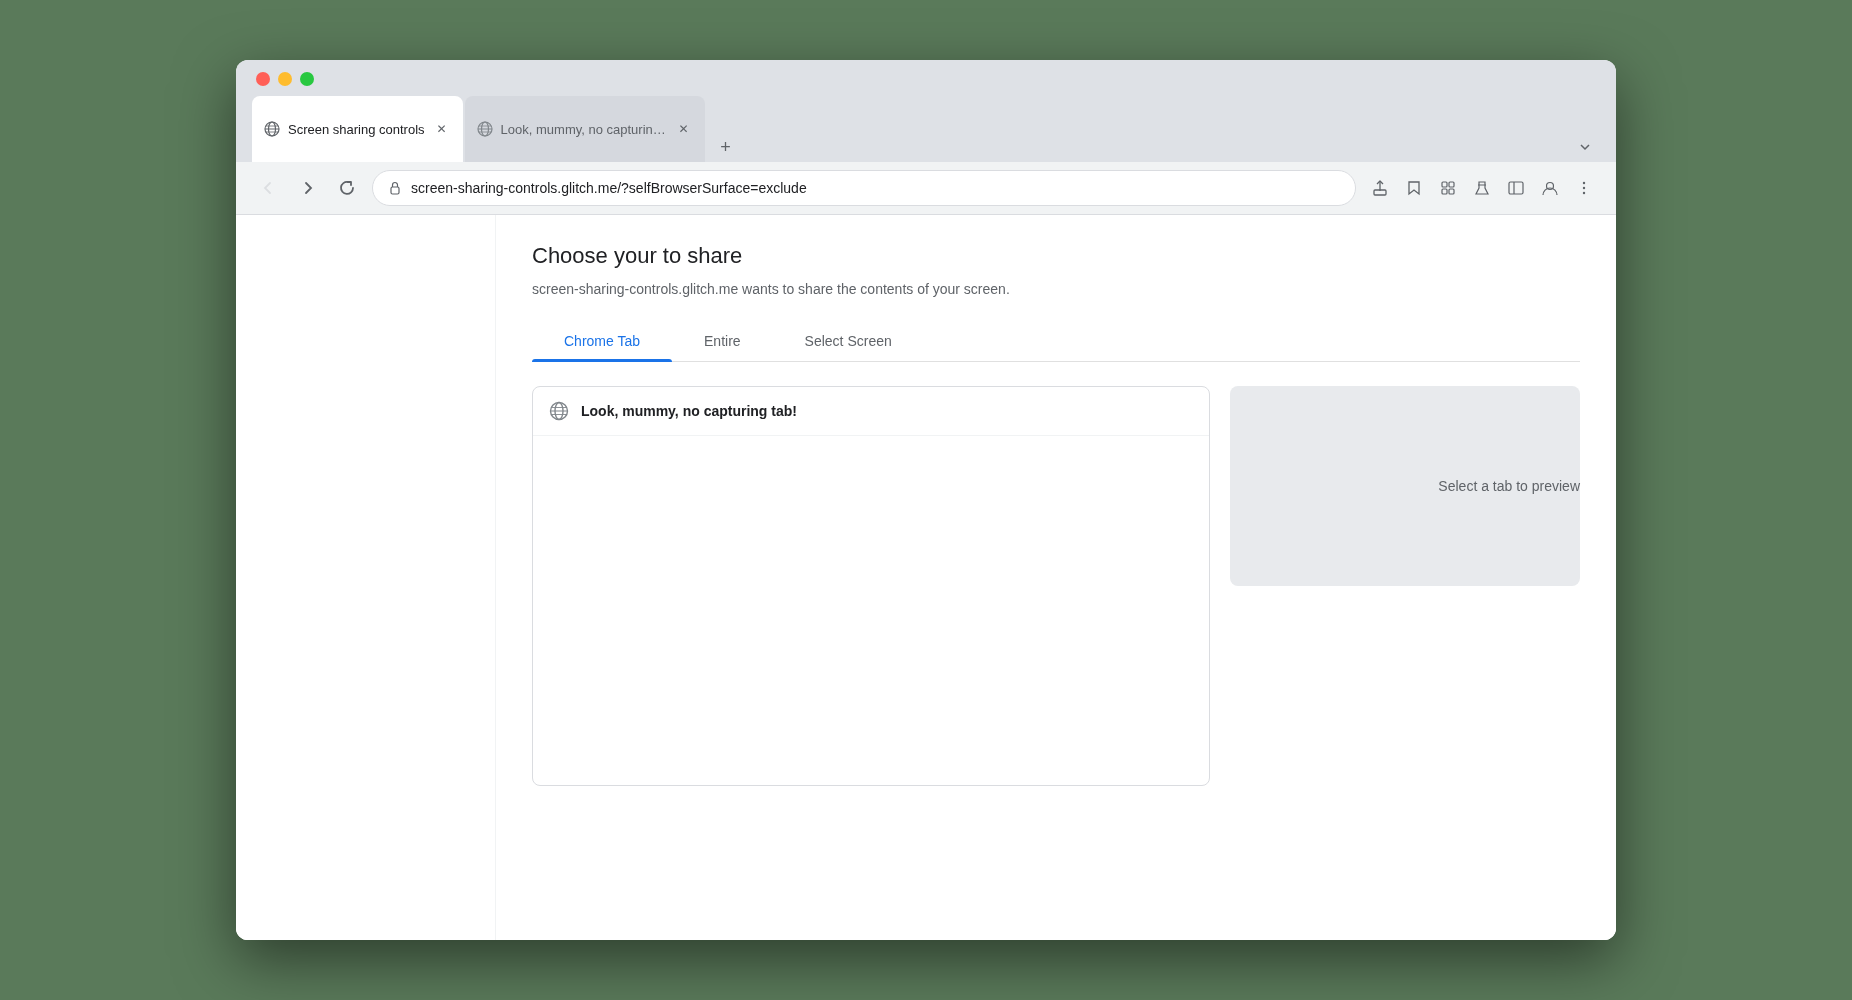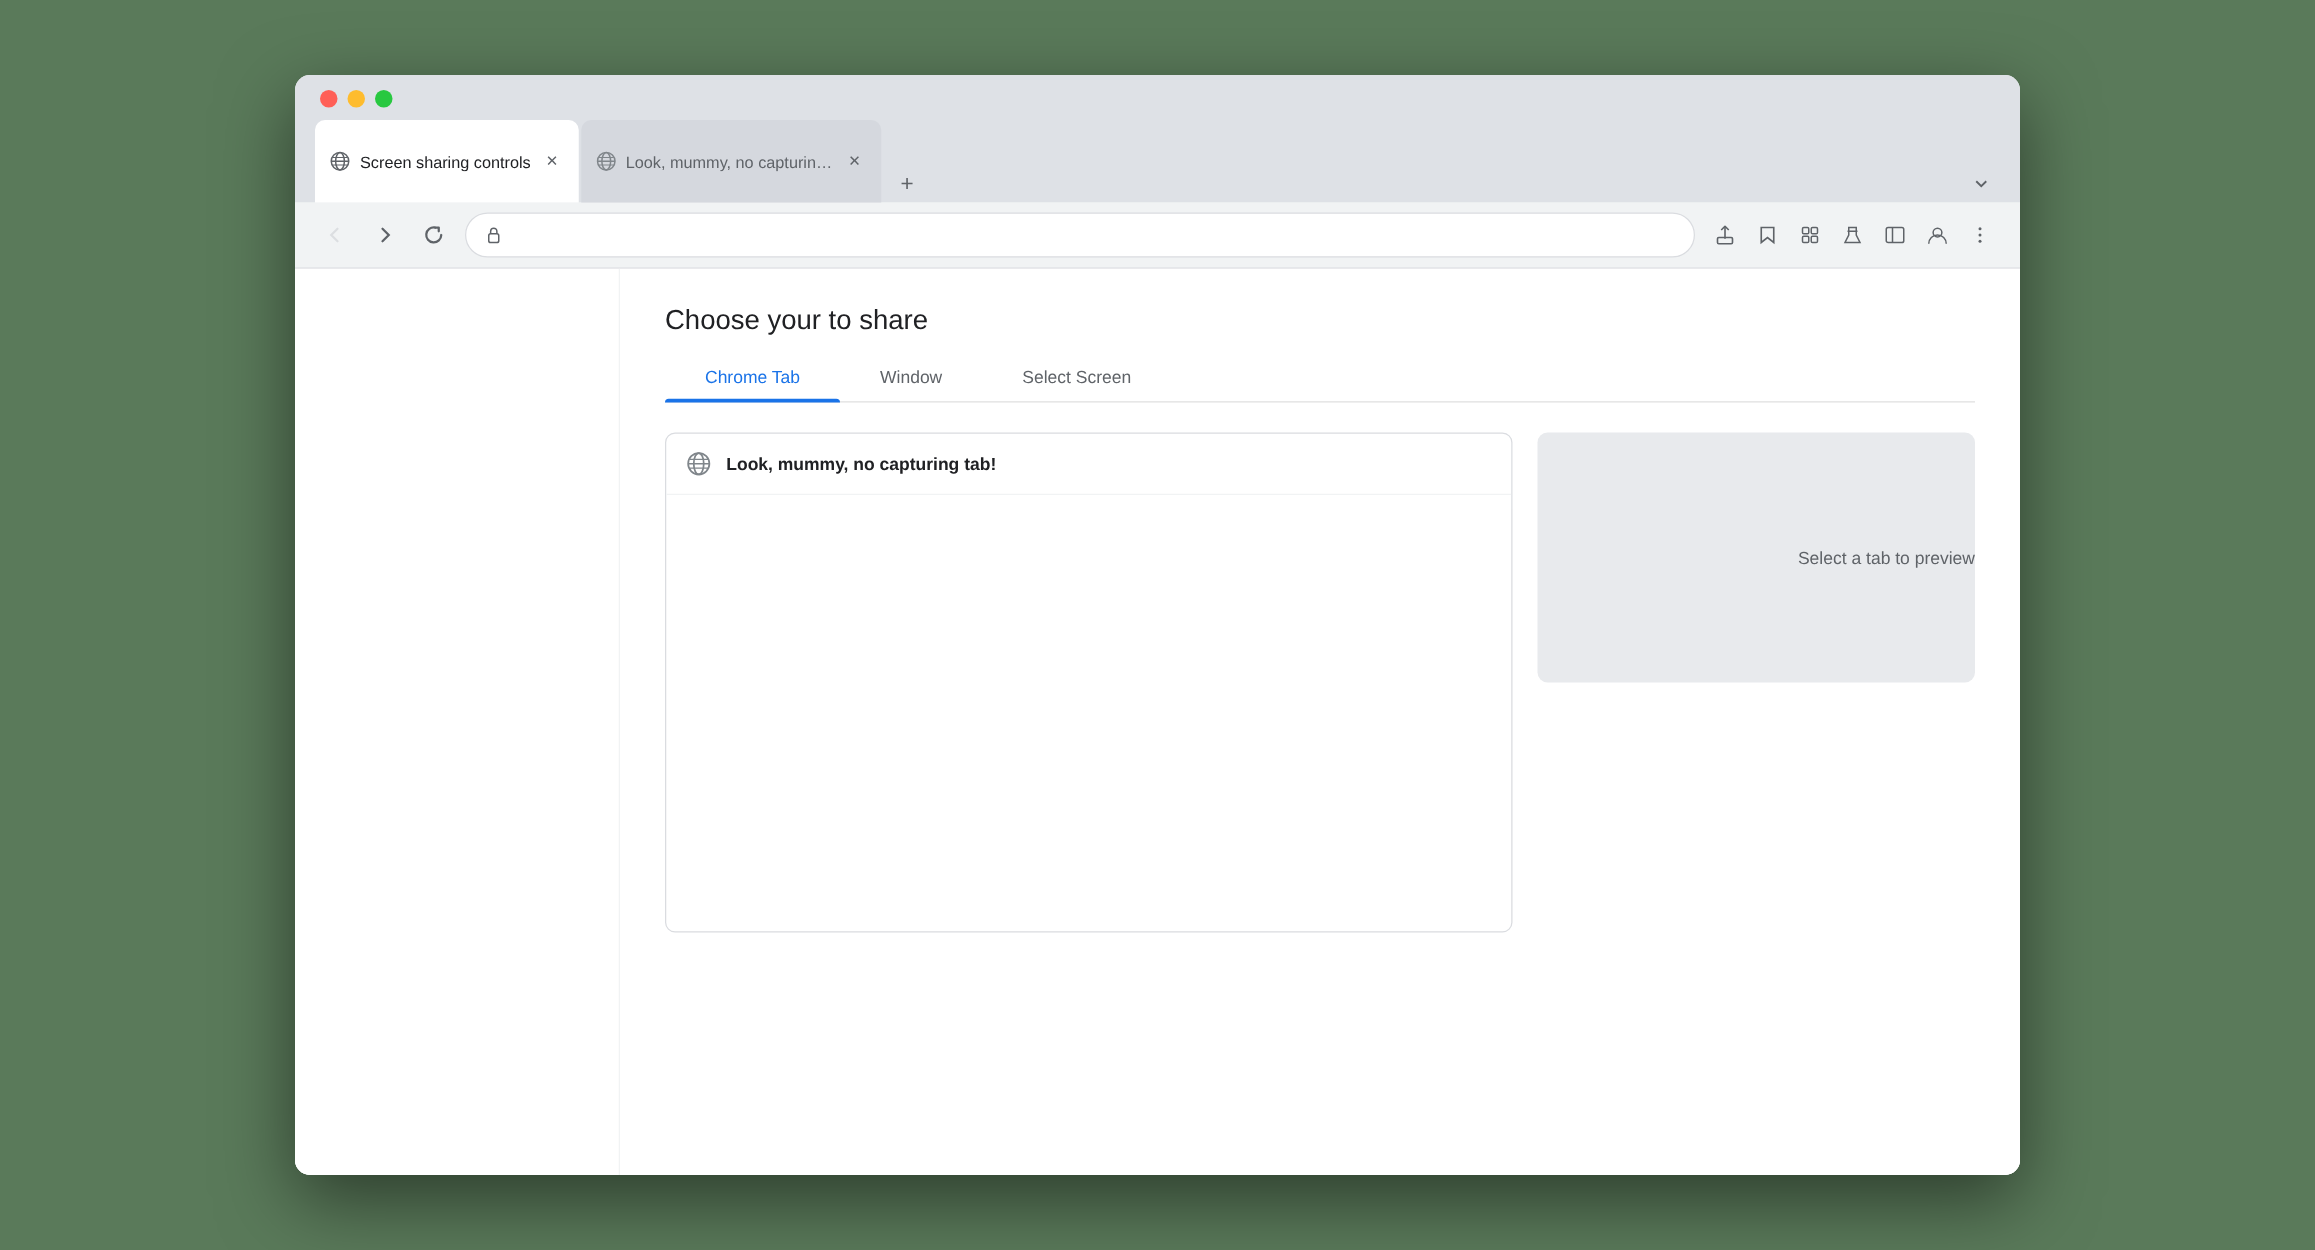--- a/index.html
+++ b/index.html
@@ -325,20 +325,21 @@
         <path d="M14 9 A6 6 0 1 1 9 3" fill="none" stroke="#5f6368" stroke-width="1.8" stroke-linecap="round"></path>
         <path d="M9 3 L12 3 L12 6" fill="none" stroke="#5f6368" stroke-width="1.8" stroke-linecap="round" stroke-linejoin="round"></path>
       </svg>
     </button>
 
     <div class="address-bar">
       <svg width="16" height="16" viewBox="0 0 16 16">
         <rect x="4" y="7" width="8" height="7" rx="1.5" fill="none" stroke="#5f6368" stroke-width="1.2"></rect>
         <path d="M5.5 7 V5 A2.5 2.5 0 0 1 10.5 5 V7" fill="none" stroke="#5f6368" stroke-width="1.2"></path>
       </svg>
+      <span class="url-text">screen-sharing-controls.glitch.me/?selfBrowserSurface=exclude</span>
     </div>
 
     <div class="toolbar-actions">
       <button class="toolbar-btn">
         <svg width="18" height="18" viewBox="0 0 18 18">
           <rect x="3" y="11" width="12" height="5" rx="1" fill="none" stroke="#5f6368" stroke-width="1.3"></rect>
           <line x1="9" y1="2" x2="9" y2="12" stroke="#5f6368" stroke-width="1.3"></line>
           <path d="M6 5 L9 2 L12 5" fill="none" stroke="#5f6368" stroke-width="1.3" stroke-linejoin="round"></path>
         </svg>
       </button>
@@ -383,27 +384,28 @@
     </div>
   </div>
 
   <div class="browser-content">
     <div style="display: flex; height: 100%;">
 
       <div style="width: 260px; background: #ffffff; border-right: 1px solid #f1f3f4;"></div>
 
       <div style="flex: 1; background: #ffffff; padding: 28px 36px;">
         <h1 class="dialog-title">Choose your to share</h1>
+        <p class="dialog-subtitle">screen-sharing-controls.glitch.me wants to share the contents of your screen.</p>
 
         <div class="share-tabs">
           <button class="share-tab active">
             <span>Chrome Tab</span>
           </button>
           <button class="share-tab">
-            <span>Window</span>
+            <span>Entire</span>
           </button>
           <button class="share-tab">
             <span>Select Screen</span>
           </button>
         </div>
 
         <div class="share-content">
 
           <div class="tab-list">
             <div class="tab-list-item">

